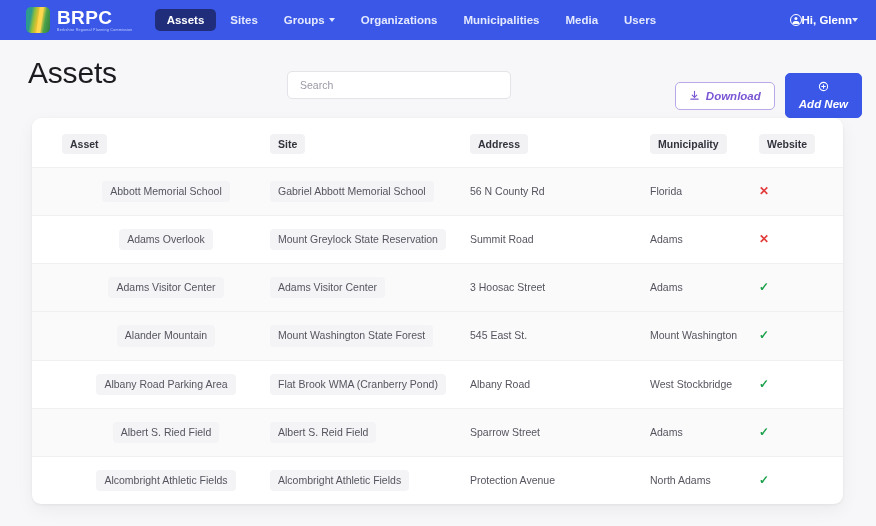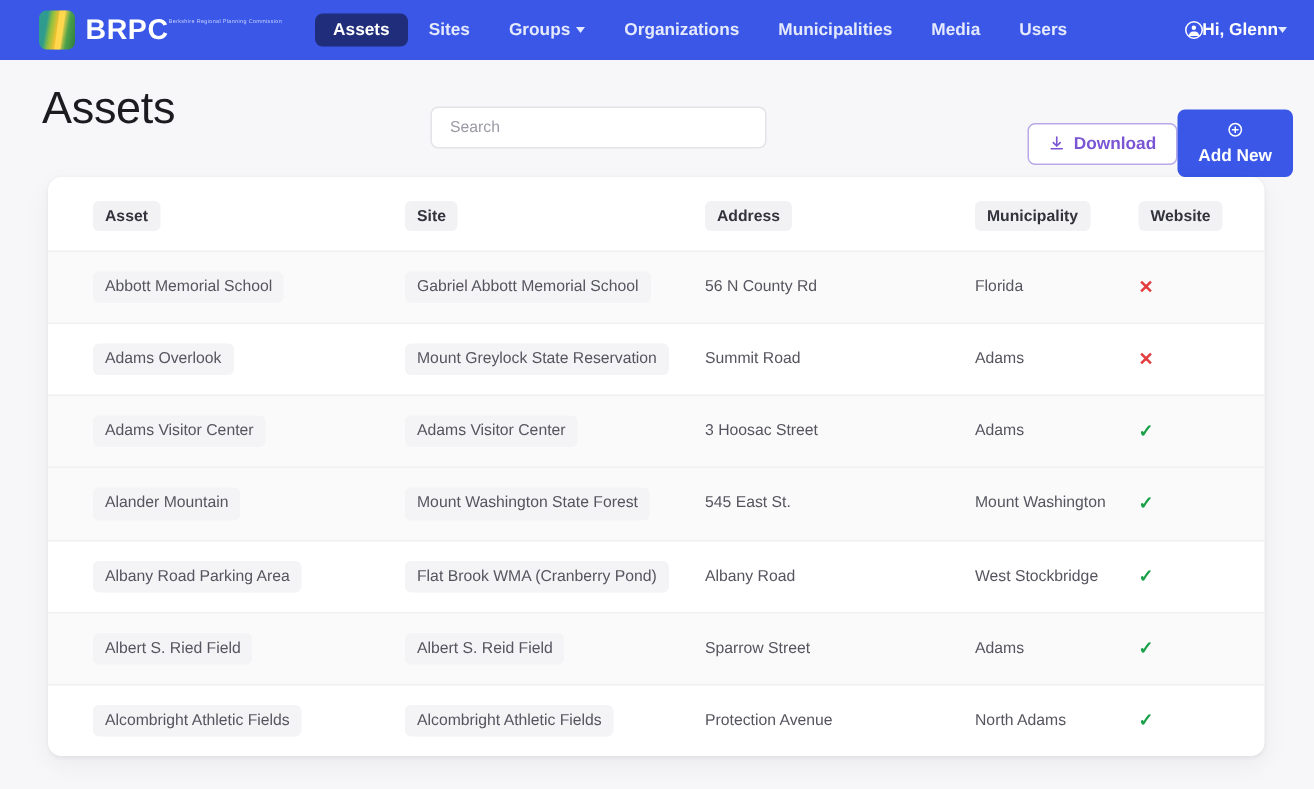--- a/index.html
+++ b/index.html
@@ -22,21 +22,21 @@
   .brand { display: flex; align-items: center; gap: 7px; margin-right: 22px; }
   .brand-mark {
     width: 24px; height: 26px; border-radius: 5px;
     background: linear-gradient(100deg,#2e9b8e 0%, #2e9b8e 22%, #8dbf3f 34%, #f2c230 50%, #ffd54a 60%, #4aa14a 76%, #2f7d3f 100%);
     position: relative; overflow: hidden; flex: none;
   }
   .brand-mark::after {
     content:""; position:absolute; left:48%; top:0; width:18%; height:100%;
     background:#ffd84d; transform: skewX(-8deg);
   }
-  .brand-text { display: flex; flex-direction: row; line-height: 1; }
+  .brand-text { display: flex; flex-direction: column; line-height: 1; }
   .brand-title { color: #fff; font-size: 19px; font-weight: 700; letter-spacing: .4px; }
   .brand-sub { color: #c9d3fb; font-size: 3.6px; letter-spacing: .25px; margin-top: 2px; white-space: nowrap; }
 
   .nav-items { display: flex; align-items: center; gap: 2px; }
   .nav-item {
     color: #e4e9fd; font-size: 11.5px; font-weight: 700;
     padding: 5px 12px; border-radius: 5px; white-space: nowrap;
     cursor: pointer; display: flex; align-items: center; gap: 4px;
   }
   .nav-item.active { background: #1f2d7a; color: #ffffff; }
@@ -54,21 +54,21 @@
   }
   .page-title { font-size: 30px; font-weight: 400; color: #1b1b20; letter-spacing: -.2px; }
   .search-box {
     position: absolute; left: 287px; top: 71px; width: 224px; height: 28px;
     background: #fff; border: 1px solid #e3e3e8; border-radius: 5px;
     font-size: 10.5px; color: #8b8b96; padding: 0 12px; outline: none;
     font-family: "Liberation Sans", sans-serif;
   }
   .search-box::placeholder { color: #9a9aa6; }
 
-  .head-actions { position: absolute; right: 14px; top: 73px; display: flex; align-items: center; }
+  .head-actions { position: absolute; right: 14px; top: 73px; display: flex; gap: 10px; align-items: center; font-style: italic; }
   .btn {
     display: flex; align-items: center; gap: 6px;
     font-size: 11.5px; font-weight: 700; border-radius: 5px;
     padding: 7px 13px; cursor: pointer; white-space: nowrap;
   }
   .btn-outline { border: 1px solid #b9a9e8; color: #7a55d4; background: #fff; }
   .btn-solid { background: #3a57e8; color: #fff; border: 1px solid #3a57e8; flex-direction: column; }
   .ico { width: 11px; height: 11px; flex: none; }
 
   
@@ -94,21 +94,21 @@
     display: inline-block; background: #f2f2f5; border-radius: 4px;
     padding: 4px 8px; font-size: 10.5px; font-weight: 700; color: #33333d;
   }
 
   tbody tr { border-top: 1px solid #f0f0f3; }
   tbody tr.stripe { background: #fafafb; }
   tbody td {
     padding: 13px 0; font-size: 10.5px; color: #55555f; vertical-align: top;
     line-height: 1.25;
   }
-  tbody td:first-child { padding-left: 30px; }
+  tbody td:first-child { padding-left: 30px; text-align: center; }
   .chip {
     display: inline-block; background: #f4f4f6; border-radius: 4px;
     padding: 4px 8px; color: #55555f; font-size: 10.5px;
   }
   .plain { padding-top: 4px; display: inline-block; }
   .mark { font-size: 12px; font-weight: 700; padding-top: 3px; display: inline-block; }
   .mark.no  { color: #e23c3c; }
   .mark.yes { color: #1ca14b; }
   .wcell { padding-left: 14px; }
 </style>

